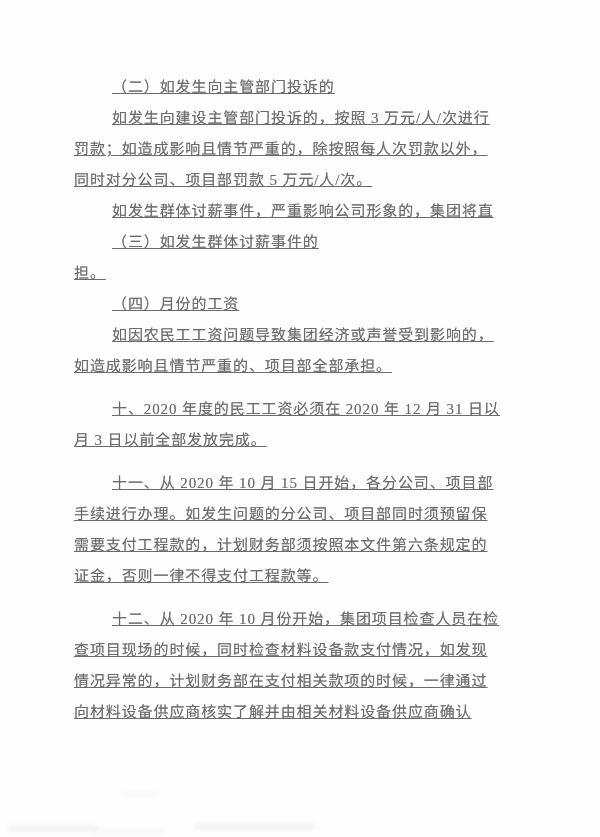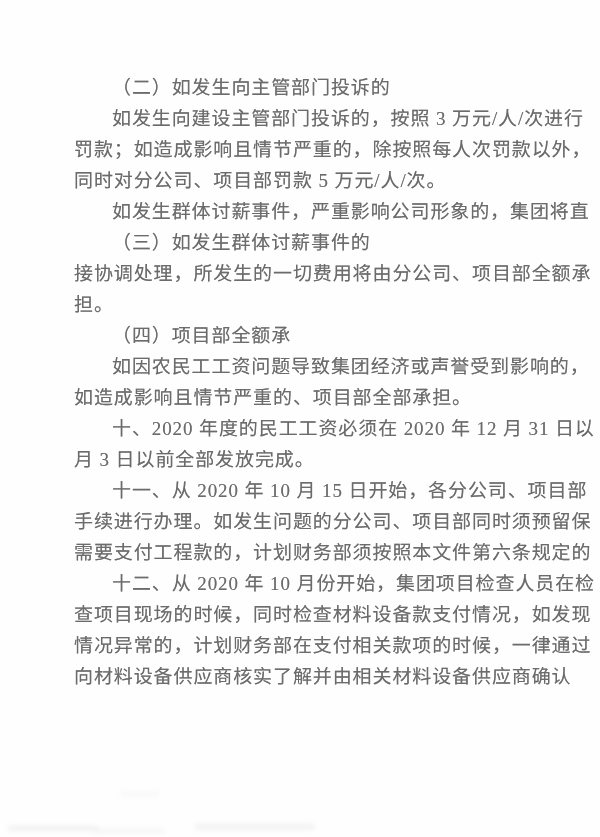--- a/index.html
+++ b/index.html
@@ -22,31 +22,32 @@
   }
   .doc-body {
     position: absolute;
     left: 74px;
     top: 72px;
     width: 470px;
   }
   .text-line {
     height: 31px;
     line-height: 31px;
-    font-size: 19px;
+    font-size: 15px;
     letter-spacing: 0.9px;
     color: var(--text-color, #6b6b6b);
     white-space: nowrap;
     text-shadow: 0 0 0.5px rgba(110,110,110,0.55);
+    text-decoration: underline;
   }
   .text-line.indent {
     padding-left: 38px;
   }
   .text-line.gap {
-    margin-top: 0;
+    margin-top: 12px;
   }
   
   .smudge {
     position: absolute;
     background: rgba(120,120,120,0.10);
     filter: blur(2.5px);
     border-radius: 2px;
   }
   .smudge.s1 { left: 8px;   top: 826px; width: 90px;  height: 5px; }
   .smudge.s2 { left: 95px;  top: 829px; width: 70px;  height: 4px; background: rgba(120,120,120,0.07); }
@@ -57,30 +58,30 @@
 <body>
 
 <div class="page">
   <div class="doc-body">
       <div class="text-line indent">（二）如发生向主管部门投诉的</div>
       <div class="text-line indent">如发生向建设主管部门投诉的，按照 3 万元/人/次进行</div>
       <div class="text-line">罚款；如造成影响且情节严重的，除按照每人次罚款以外，</div>
       <div class="text-line">同时对分公司、项目部罚款 5 万元/人/次。</div>
       <div class="text-line indent">如发生群体讨薪事件，严重影响公司形象的，集团将直</div>
       <div class="text-line indent">（三）如发生群体讨薪事件的</div>
-      <div class="text-line">接协调处理，所发生的一切费用将由分公司、项目部全额承</div>
       <div class="text-line">担。</div>
-      <div class="text-line indent">（四）项目部全额承</div>
+      <div class="text-line indent">（四）月份的工资</div>
       <div class="text-line indent">如因农民工工资问题导致集团经济或声誉受到影响的，</div>
       <div class="text-line">如造成影响且情节严重的、项目部全部承担。</div>
       <div class="text-line indent gap">十、2020 年度的民工工资必须在 2020 年 12 月 31 日以</div>
       <div class="text-line">月 3 日以前全部发放完成。</div>
       <div class="text-line indent gap">十一、从 2020 年 10 月 15 日开始，各分公司、项目部</div>
       <div class="text-line">手续进行办理。如发生问题的分公司、项目部同时须预留保</div>
       <div class="text-line">需要支付工程款的，计划财务部须按照本文件第六条规定的</div>
+      <div class="text-line">证金，否则一律不得支付工程款等。</div>
       <div class="text-line indent gap">十二、从 2020 年 10 月份开始，集团项目检查人员在检</div>
       <div class="text-line">查项目现场的时候，同时检查材料设备款支付情况，如发现</div>
       <div class="text-line">情况异常的，计划财务部在支付相关款项的时候，一律通过</div>
       <div class="text-line">向材料设备供应商核实了解并由相关材料设备供应商确认</div>
     </div>
   <div class="smudge s1"></div>
   <div class="smudge s2"></div>
   <div class="smudge s3"></div>
   <div class="smudge s4"></div>
 </div>

